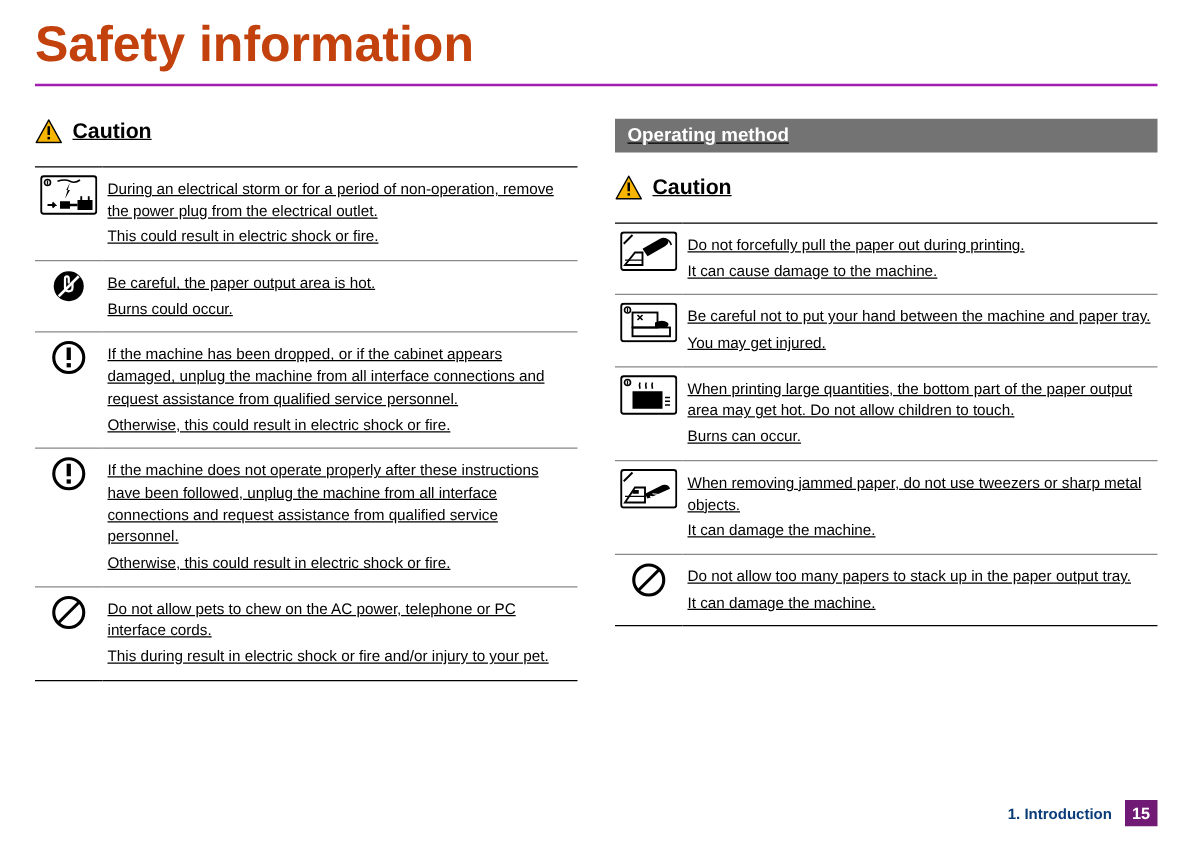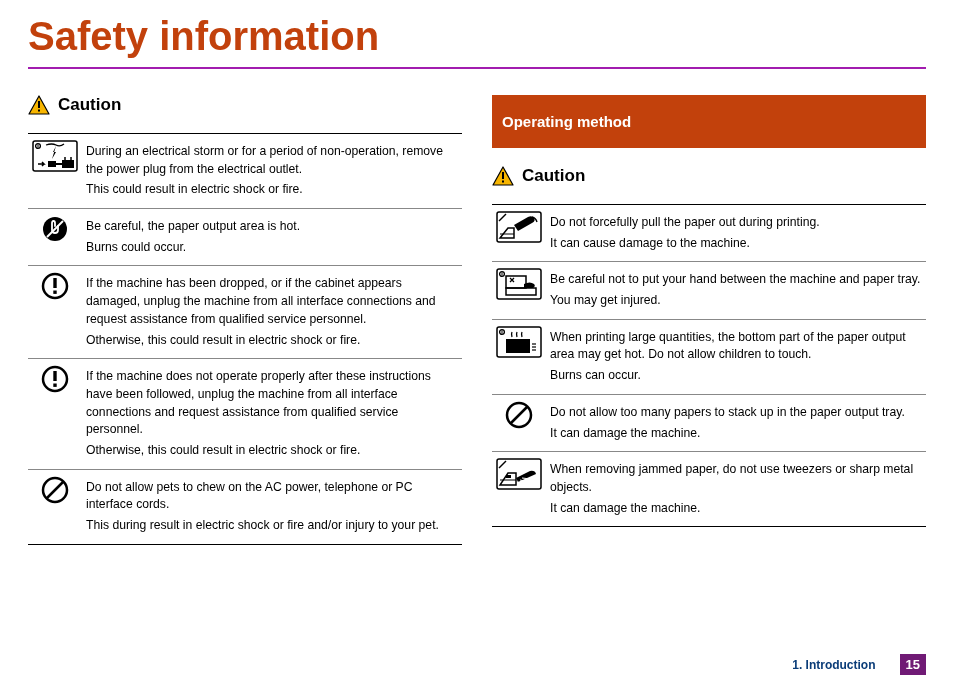--- a/index.html
+++ b/index.html
@@ -20,27 +20,28 @@
     border-bottom: 2px solid #a21caf;
   }
   .columns {
     display: flex;
     gap: 30px;
     margin-top: 26px;
   }
   .col {
     flex: 1;
     min-width: 0;
+    text-decoration: underline;
   }
   .section-bar {
-    background: #c2410c;
+    background: #737373;
     color: #fff;
     font-weight: 700;
     font-size: 15px;
-    padding: 18px 10px;
+    padding: 5px 10px;
     margin-bottom: 18px;
   }
   .caution-head {
     display: flex;
     align-items: center;
     gap: 8px;
     margin-bottom: 18px;
   }
   .caution-head .tri {
     width: 22px; height: 20px;
@@ -67,25 +68,25 @@
   table.safety tr:last-child td { border-bottom: none; }
   td.icon-cell {
     width: 50px;
     text-align: center;
     padding-top: 8px;
   }
   td.icon-cell svg { display: inline-block; }
   td.text-cell p { margin: 3px 0; }
   .footer {
     position: absolute;
-    bottom: 0;
+    bottom: 14px;
     right: 28px;
     display: flex;
     align-items: center;
-    gap: 24px;
+    gap: 10px;
     font-size: 12px;
   }
   .chapter { color: #0a3c78; font-weight: 700; }
   .page-no {
     background: #701a75;
     color: #fff;
     font-weight: 700;
     padding: 3px 6px;
     font-size: 13px;
   }
@@ -271,34 +272,34 @@
       <tr>
         <td class="icon-cell"><svg width="46" height="32">
                 <use href="#ic-printer-hot"></use>
               </svg></td>
         <td class="text-cell">
           <p>When printing large quantities, the bottom part of the paper output area may get hot. Do not allow children to touch.</p>
           <p>Burns can occur.</p>
         </td>
       </tr>
       <tr>
+        <td class="icon-cell"><svg width="46" height="32">
+                <use href="#ic-tweezers"></use>
+              </svg></td>
+        <td class="text-cell">
+          <p>When removing jammed paper, do not use tweezers or sharp metal objects.</p>
+          <p>It can damage the machine.</p>
+        </td>
+      </tr>
+      <tr>
         <td class="icon-cell"><svg width="28" height="28">
                 <use href="#ic-prohibit"></use>
               </svg></td>
         <td class="text-cell">
           <p>Do not allow too many papers to stack up in the paper output tray.</p>
-          <p>It can damage the machine.</p>
-        </td>
-      </tr>
-      <tr>
-        <td class="icon-cell"><svg width="46" height="32">
-                <use href="#ic-tweezers"></use>
-              </svg></td>
-        <td class="text-cell">
-          <p>When removing jammed paper, do not use tweezers or sharp metal objects.</p>
           <p>It can damage the machine.</p>
         </td>
       </tr>
     </tbody>
       </table>
   </div>
 
 </div>
 
 <div class="footer">

